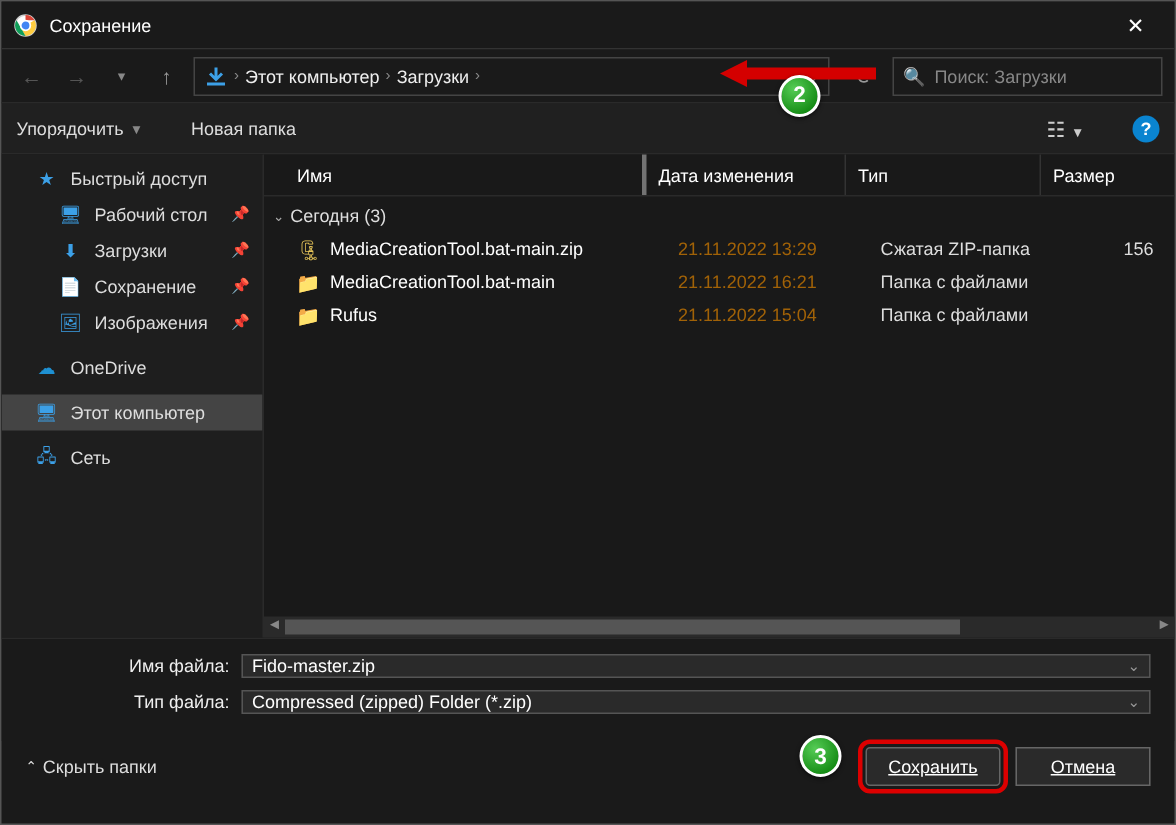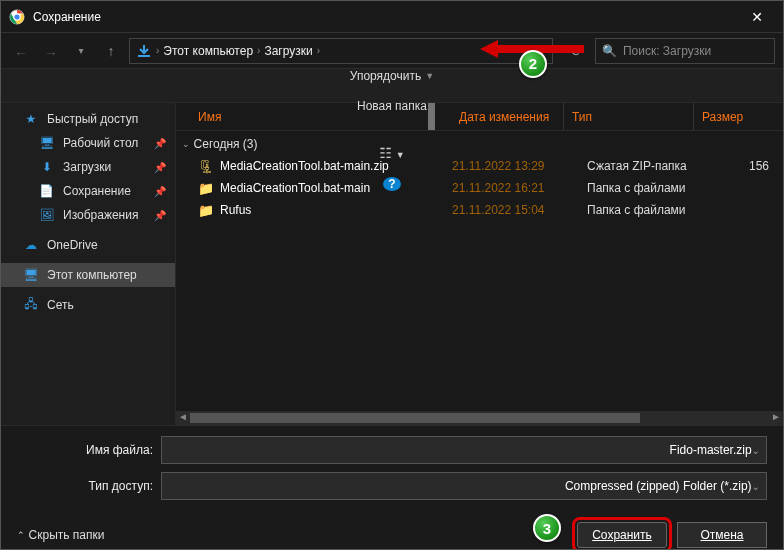--- a/index.html
+++ b/index.html
@@ -17,58 +17,58 @@
 .nav-btn.disabled { color: #555; }
 .breadcrumb { flex: 1; height: 26px; border: 1px solid #444; display: flex; align-items: center; padding: 0 6px; gap: 4px; position: relative; }
 .bc-icon { width: 16px; height: 16px; display: flex; align-items: center; justify-content: center; }
 .bc-sep { color: #888; font-size: 10px; }
 .bc-item { color: #eee; }
 .search { width: 180px; height: 26px; border: 1px solid #444; display: flex; align-items: center; padding: 0 6px; color: #888; gap: 6px; }
 .annot-arrow2 { position: absolute; left: 350px; top: -2px; }
 .badge { width: 28px; height: 28px; border-radius: 50%; background: radial-gradient(circle at 35% 30%, #5c5, #070); border: 2px solid #fff; display: flex; align-items: center; justify-content: center; font-weight: bold; font-size: 15px; color: #fff; box-shadow: 0 1px 3px rgba(0,0,0,0.6); }
 
 
-.toolbar { height: 34px; display: flex; align-items: center; padding: 0 10px; gap: 16px; background: #202020; border-bottom: 1px solid #2a2a2a; flex-direction: column; }
+.toolbar { height: 34px; display: flex; align-items: center; padding: 0 10px; gap: 32px; background: #202020; border-bottom: 1px solid #2a2a2a; }
 .toolbar .tb-item { color: #ddd; display: flex; align-items: center; gap: 4px; }
 .toolbar .spacer { flex: 1; }
 .toolbar .view-icon { color: #ccc; font-size: 14px; }
 .help-icon { width: 18px; height: 18px; border-radius: 50%; background: #0a84d0; color: #fff; display: flex; align-items: center; justify-content: center; font-weight: bold; font-size: 12px; }
 
 
 .main { display: flex; height: 322px; background: #191919; }
 .sidebar { width: 175px; background: #1e1e1e; border-right: 1px solid #2a2a2a; padding-top: 4px; overflow: hidden; }
 .sb-item { height: 24px; display: flex; align-items: center; padding-left: 22px; gap: 8px; color: #ddd; }
 .sb-item.sub { padding-left: 38px; }
 .sb-item.sel { background: #444; }
 .sb-icon { width: 16px; height: 16px; display: inline-flex; align-items: center; justify-content: center; font-size: 12px; }
 .sb-spacer { height: 6px; }
 .pin { color: #888; font-size: 10px; margin-left: auto; margin-right: 8px; }
 
 .filepane { flex: 1; display: flex; flex-direction: column; }
-.columns { height: 28px; display: flex; align-items: center; border-bottom: 1px solid #2a2a2a; color: #f97316; padding-left: 22px; }
+.columns { height: 28px; display: flex; align-items: center; border-bottom: 1px solid #2a2a2a; color: #ffffff; padding-left: 22px; }
 .col-name { width: 230px; }
-.col-date { width: 135px; border-left: 7px solid #737373; padding-left: 24px; height: 100%; display: flex; align-items: center; }
+.col-date { width: 135px; border-left: 3px solid #737373; padding-left: 8px; height: 100%; display: flex; align-items: center; }
 .col-type { width: 130px; border-left: 1px solid #333; padding-left: 8px; height: 100%; display: flex; align-items: center; text-align: center; }
 .col-size { flex: 1; border-left: 1px solid #333; padding-left: 8px; height: 100%; display: flex; align-items: center; }
 
 .group-header { padding: 6px 4px 4px 6px; color: #ddd; display: flex; align-items: center; gap: 4px; }
 .file-row { height: 22px; display: flex; align-items: center; padding-left: 22px; }
 .f-icon { width: 16px; height: 16px; margin-right: 6px; display: inline-flex; align-items: center; justify-content: center; font-size: 13px; }
 .f-name { width: 224px; }
 .f-date { width: 135px; padding-left: 8px; color: #a16207; }
 .f-type { width: 130px; padding-left: 8px; color: #ddd; }
 .f-size { flex: 1; padding-left: 8px; color: #ddd; text-align: right; padding-right: 14px; }
 .scroll-h { height: 14px; background: #2a2a2a; margin-top: auto; position: relative; }
 .scroll-h .thumb { position: absolute; left: 0; top: 2px; height: 10px; width: 450px; background: #555; }
 
 
 .form { padding: 10px 16px 10px 10px; background: #1a1a1a; border-top: 1px solid #2a2a2a; }
 .form-row { display: flex; align-items: center; margin-bottom: 8px; }
 .form-label { width: 150px; text-align: right; padding-right: 8px; color: #eee; }
-.form-input { flex: 1; height: 28px; border: 1px solid #555; background: #2a2a2a; color: #fff; padding: 0 6px; display: flex; align-items: center; justify-content: flex-end; }
+.form-input { flex: 1; height: 16px; border: 1px solid #555; background: #2a2a2a; color: #fff; padding: 0 6px; display: flex; align-items: center; justify-content: space-between; }
 .form-input .caret { color: #999; font-size: 10px; }
 
 .actions { display: flex; align-items: center; padding: 4px 16px 10px 16px; position: relative; }
 .hide-folders { display: flex; align-items: center; gap: 4px; color: #ddd; }
 .actions .spacer { flex: 1; }
 .btn { width: 90px; height: 26px; border: 1px solid #666; background: #2a2a2a; color: #fff; display: flex; align-items: center; justify-content: center; margin-left: 10px; text-decoration: underline; }
 .btn.primary-frame { outline: 3px solid #d00; outline-offset: 2px; border-radius: 3px; }
 .badge3 { position: absolute; right: 222px; top: -4px; }
 
 svg { display: block; }
@@ -226,21 +226,21 @@
 
 <div class="form">
   <div class="form-row">
     <span class="form-label">Имя файла:</span>
     <div class="form-input">
         <span>Fido-master.zip</span>
         <span class="caret">⌄</span>
       </div>
   </div>
   <div class="form-row">
-    <span class="form-label">Тип доступ:</span>
+    <span class="form-label">Тип файла:</span>
     <div class="form-input">
         <span>Compressed (zipped) Folder (*.zip)</span>
         <span class="caret">⌄</span>
       </div>
   </div>
 </div>
 
 <div class="actions">
   <span class="hide-folders">
       <span style="font-size:9px;">⌃</span> 

